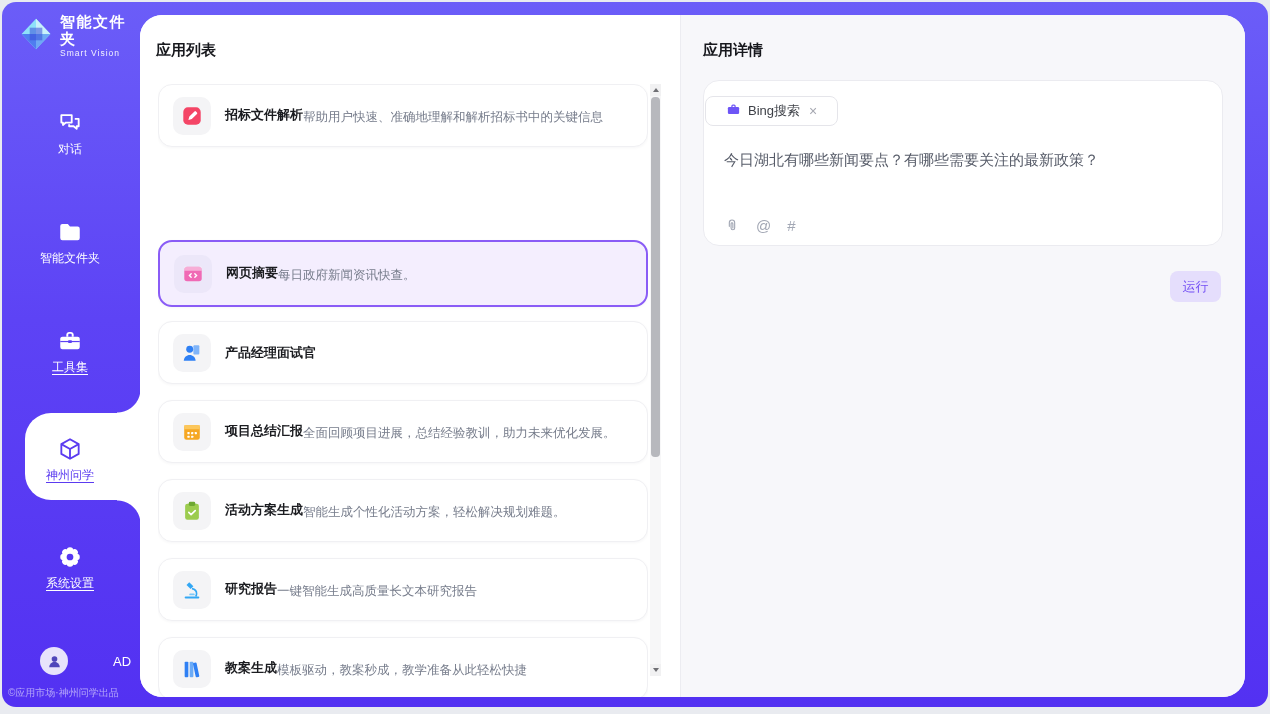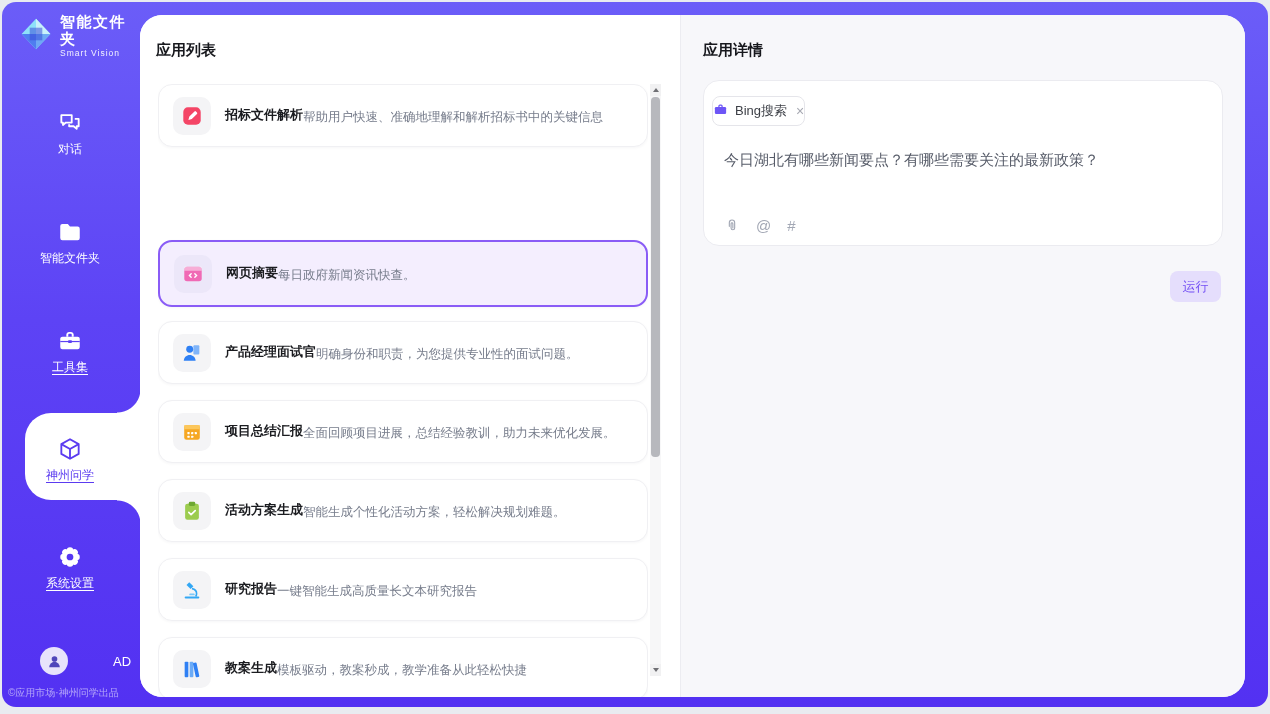--- a/index.html
+++ b/index.html
@@ -61,22 +61,22 @@
   .tri-up{width:0;height:0;border-left:3.5px solid transparent;border-right:3.5px solid transparent;
     border-bottom:4.5px solid #6f6f74;}
   .tri-down{width:0;height:0;border-left:3.5px solid transparent;border-right:3.5px solid transparent;
     border-top:4.5px solid #6f6f74;}
   .scroll-thumb{position:absolute;left:1px;top:13px;width:9px;height:360px;background:#b7b8bd;
     border-radius:4px;cursor:pointer;}
 
   
   .detail-card{position:absolute;left:22px;top:65px;width:520px;height:166px;background:#fff;
     border:1px solid #ebebf0;border-radius:16px;box-sizing:border-box;}
-  .chip{position:absolute;left:8px;top:15px;height:30px;border:1px solid #e5e5ea;border-radius:8px;
-    background:#fff;display:flex;align-items:center;gap:7px;padding:0 0;box-sizing:border-box;cursor:pointer;}
+  .chip{position:absolute;left:1px;top:15px;height:30px;border:1px solid #e5e5ea;border-radius:8px;
+    background:#fff;display:flex;align-items:center;gap:7px;padding:0 20px;box-sizing:border-box;cursor:pointer;}
   .chip-label{font-size:13px;color:#3c3f46;}
   .chip-close{font-size:14px;color:#a6a8b1;margin-left:2px;cursor:pointer;line-height:1;}
   .prompt{position:absolute;left:20px;top:70px;right:20px;font-size:15px;color:#565b68;line-height:18px;}
   .tool-row{position:absolute;left:20px;top:136px;display:flex;gap:16px;align-items:center;color:#a2a7b4;}
   .tool-row .sym{font-size:15px;cursor:pointer;}
   .tool-row svg{cursor:pointer;display:block;}
   .run-btn{position:absolute;top:256px;right:24px;width:51px;height:31px;border-radius:8px;
     background:var(--run-bg,#e5defc);color:var(--run-text,#7450f4);font-size:13px;display:flex;
     align-items:center;justify-content:center;cursor:pointer;}
 </style>
@@ -118,21 +118,20 @@
           <div class="card" style="top: 237px;">
             <div class="tile">
               <svg viewBox="0 0 24 24" width="22" height="22">
                 <rect x="13.5" y="3.5" width="6.5" height="10" rx="1" fill="#7fb4f9"></rect>
                 <circle cx="9.5" cy="8" r="3.8" fill="#2f80f4"></circle>
                 <path d="M3 20.5c.4-3.8 3.1-6.2 6.5-6.2s6.1 2.4 6.5 6.2z" fill="#2f80f4"></path>
               </svg>
             </div>
             <div class="card-text">
               <div class="card-title">产品经理面试官</div>
-              <div class="card-desc">明确身份和职责，为您提供专业性的面试问题。</div>
             </div>
           </div>
           <div class="card" style="top: 316px;">
             <div class="tile">
               <svg viewBox="0 0 24 24" width="22" height="22">
                 <rect x="3.5" y="4.5" width="17" height="16" rx="2.5" fill="#f6a723"></rect>
                 <rect x="3.5" y="4.5" width="17" height="4.5" fill="#fcc75c"></rect>
                 <g fill="#fff">
                   <rect x="7" y="12" width="2.4" height="2.4" rx="0.5"></rect>
                   <rect x="11" y="12" width="2.4" height="2.4" rx="0.5"></rect>

